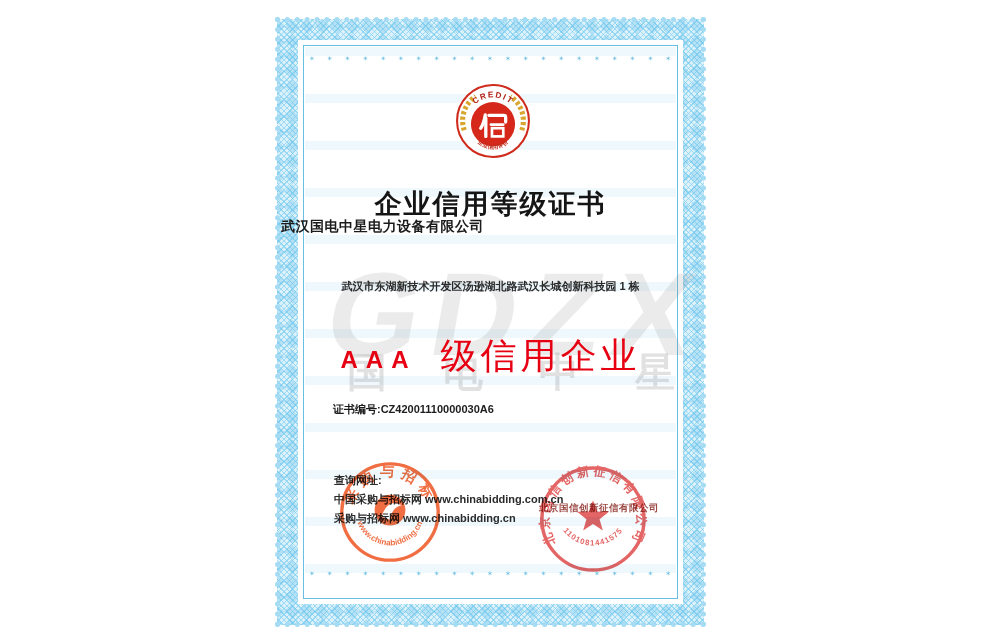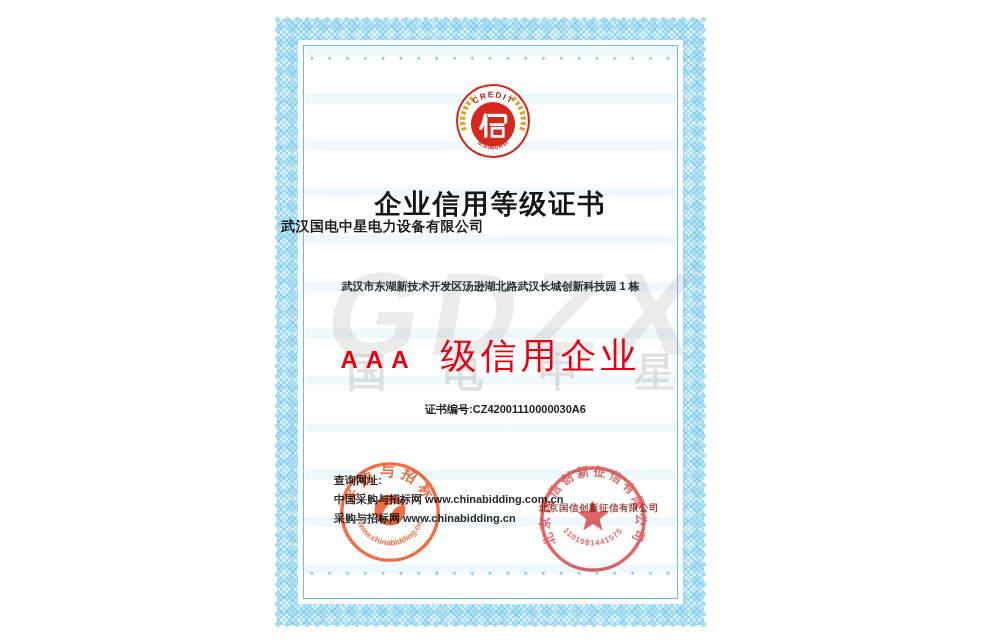--- a/index.html
+++ b/index.html
@@ -45,21 +45,21 @@
     font-weight:600;color:#2a2a2a;margin-top:28px;}
   .body-par{position:absolute;left:57px;width:316px;top:261px;font-size:11.5px;line-height:1.75;
     font-weight:600;color:#262626;text-indent:2em;text-align:justify;}
 
   .rating{position:absolute;left:0;right:0;top:313px;text-align:center;white-space:nowrap;}
   .rating .grade{font-size:24px;font-weight:900;letter-spacing:8px;color:var(--red,#e60012);}
   .rating .suffix{font-size:36px;font-weight:400;letter-spacing:4px;color:var(--red,#e60012);
     margin-left:24px;font-family:"Liberation Serif","DejaVu Serif",serif;}
 
   .cert-row{position:absolute;left:56px;right:26px;top:383px;display:flex;
-    justify-content:center;font-size:11px;font-weight:700;color:#1c1c1c;}
+    justify-content:space-between;font-size:11px;font-weight:700;color:#1c1c1c;}
 
   .query{position:absolute;left:57px;top:452px;font-size:11px;font-weight:700;color:#2b2b2b;
     line-height:1.72;}
 
   .issuer-line{position:absolute;left:262px;top:483px;font-size:9.5px;font-weight:800;
     color:#9c4a45;white-space:nowrap;letter-spacing:0.5px;}
 
   .seal{position:absolute;mix-blend-mode:multiply;opacity:.88;}
   .seal-left{left:60px;top:440px;width:106px;height:106px;}
   .seal-right{left:260px;top:444px;width:112px;height:112px;}

